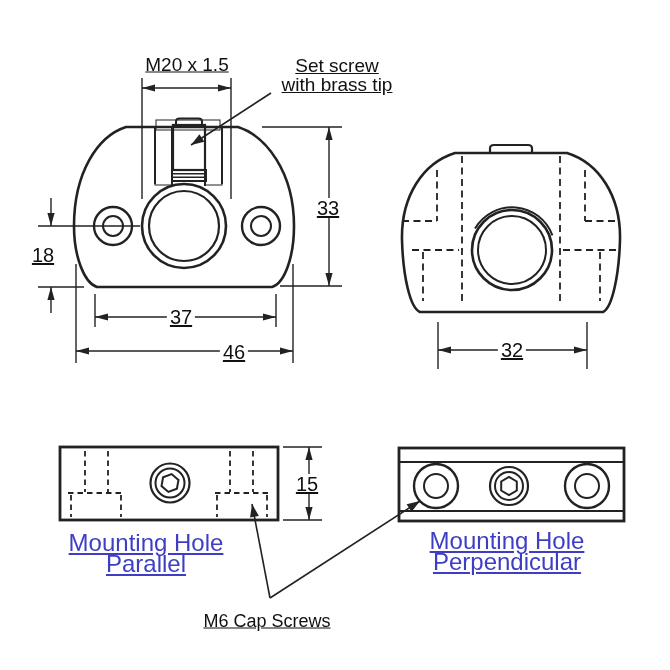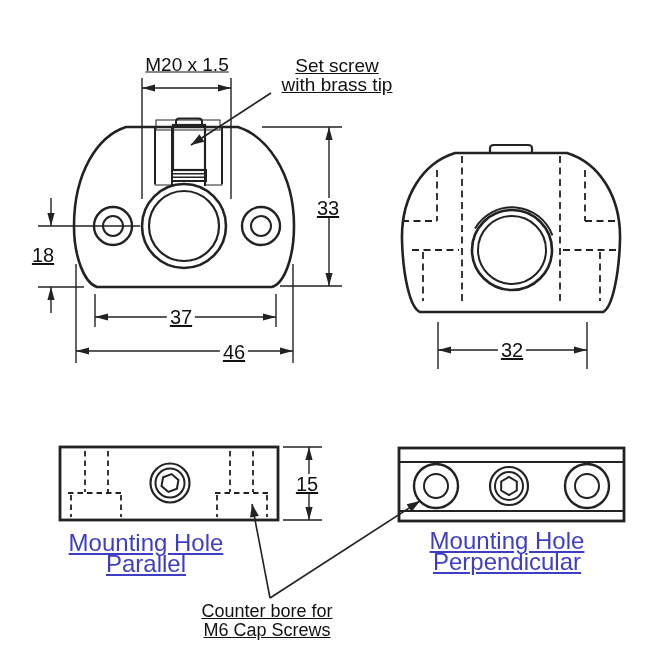--- a/index.html
+++ b/index.html
@@ -206,17 +206,16 @@
     <div>Mounting Hole</div>
     <div>Parallel</div>
   </div>
 
   <div class="txt blue-label" style="left:507px; top:551px;">
     <div>Mounting Hole</div>
     <div>Perpendicular</div>
   </div>
 
   <div class="txt note" style="left:267px; top:621px;">
-    <div>Counter bore for</div>
     <div>M6 Cap Screws</div>
   </div>
 
 </div>
 
 </body></html>

